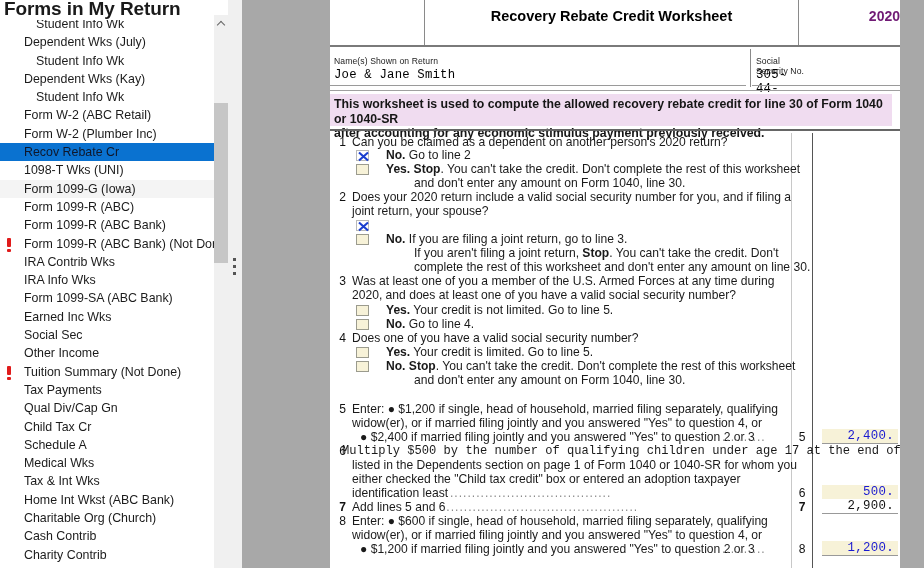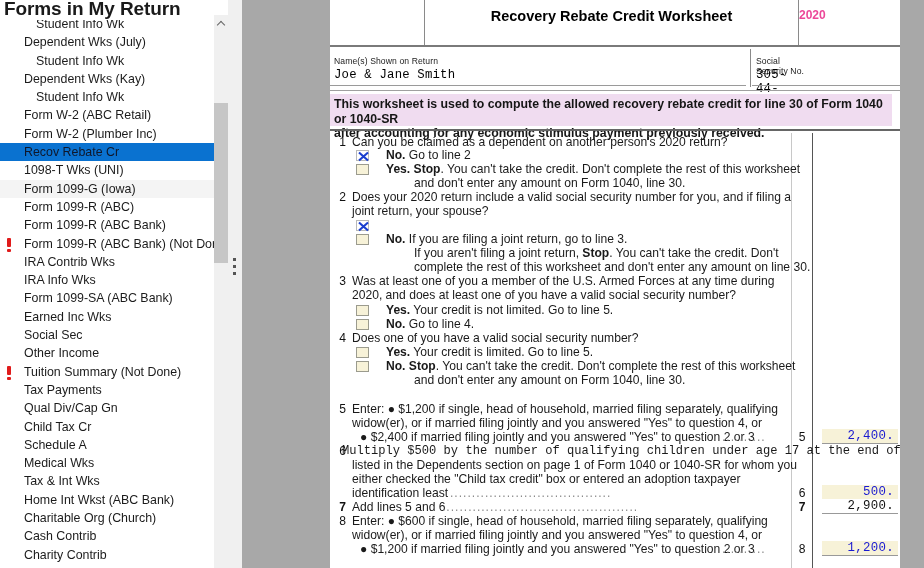--- a/index.html
+++ b/index.html
@@ -92,21 +92,21 @@
   #hdr { position: absolute; left: 0; top: 0; width: 570px; height: 46px; }
   #hdr-div-left  { position: absolute; left: 94px; top: 0; width: 1px; height: 46px; background: #8a8a8a; }
   #hdr-div-right { position: absolute; left: 468px; top: 0; width: 1px; height: 46px; background: #8a8a8a; }
   #hdr-rule { position: absolute; left: 0; top: 45px; width: 570px; height: 2px; background: #7a7a7a; }
   #form-title {
     position: absolute; left: 95px; top: 8px; width: 373px;
     text-align: center; font-size: 14.5px; font-weight: bold; color: #000;
   }
   #form-year {
     position: absolute; left: 469px; top: 8px; width: 101px;
-    text-align: left; font-size: 12px; font-weight: bold; color: #ec4899;
+    text-align: right; font-size: 14px; font-weight: bold; color: #701a75;
   }
 
   
   #idrow { position: absolute; left: 0; top: 49px; width: 476px; height: 38px; }
   #idrow-div { position: absolute; left: 420px; top: 0; width: 1px; height: 38px; background: #8a8a8a; }
   .id-label { position: absolute; font-size: 8.6px; color: #222; letter-spacing: 0.1px; }
   .id-value {
     position: absolute; font-family: "Liberation Mono", monospace;
     font-size: 12.3px; color: #000; letter-spacing: 0.2px;
   }

